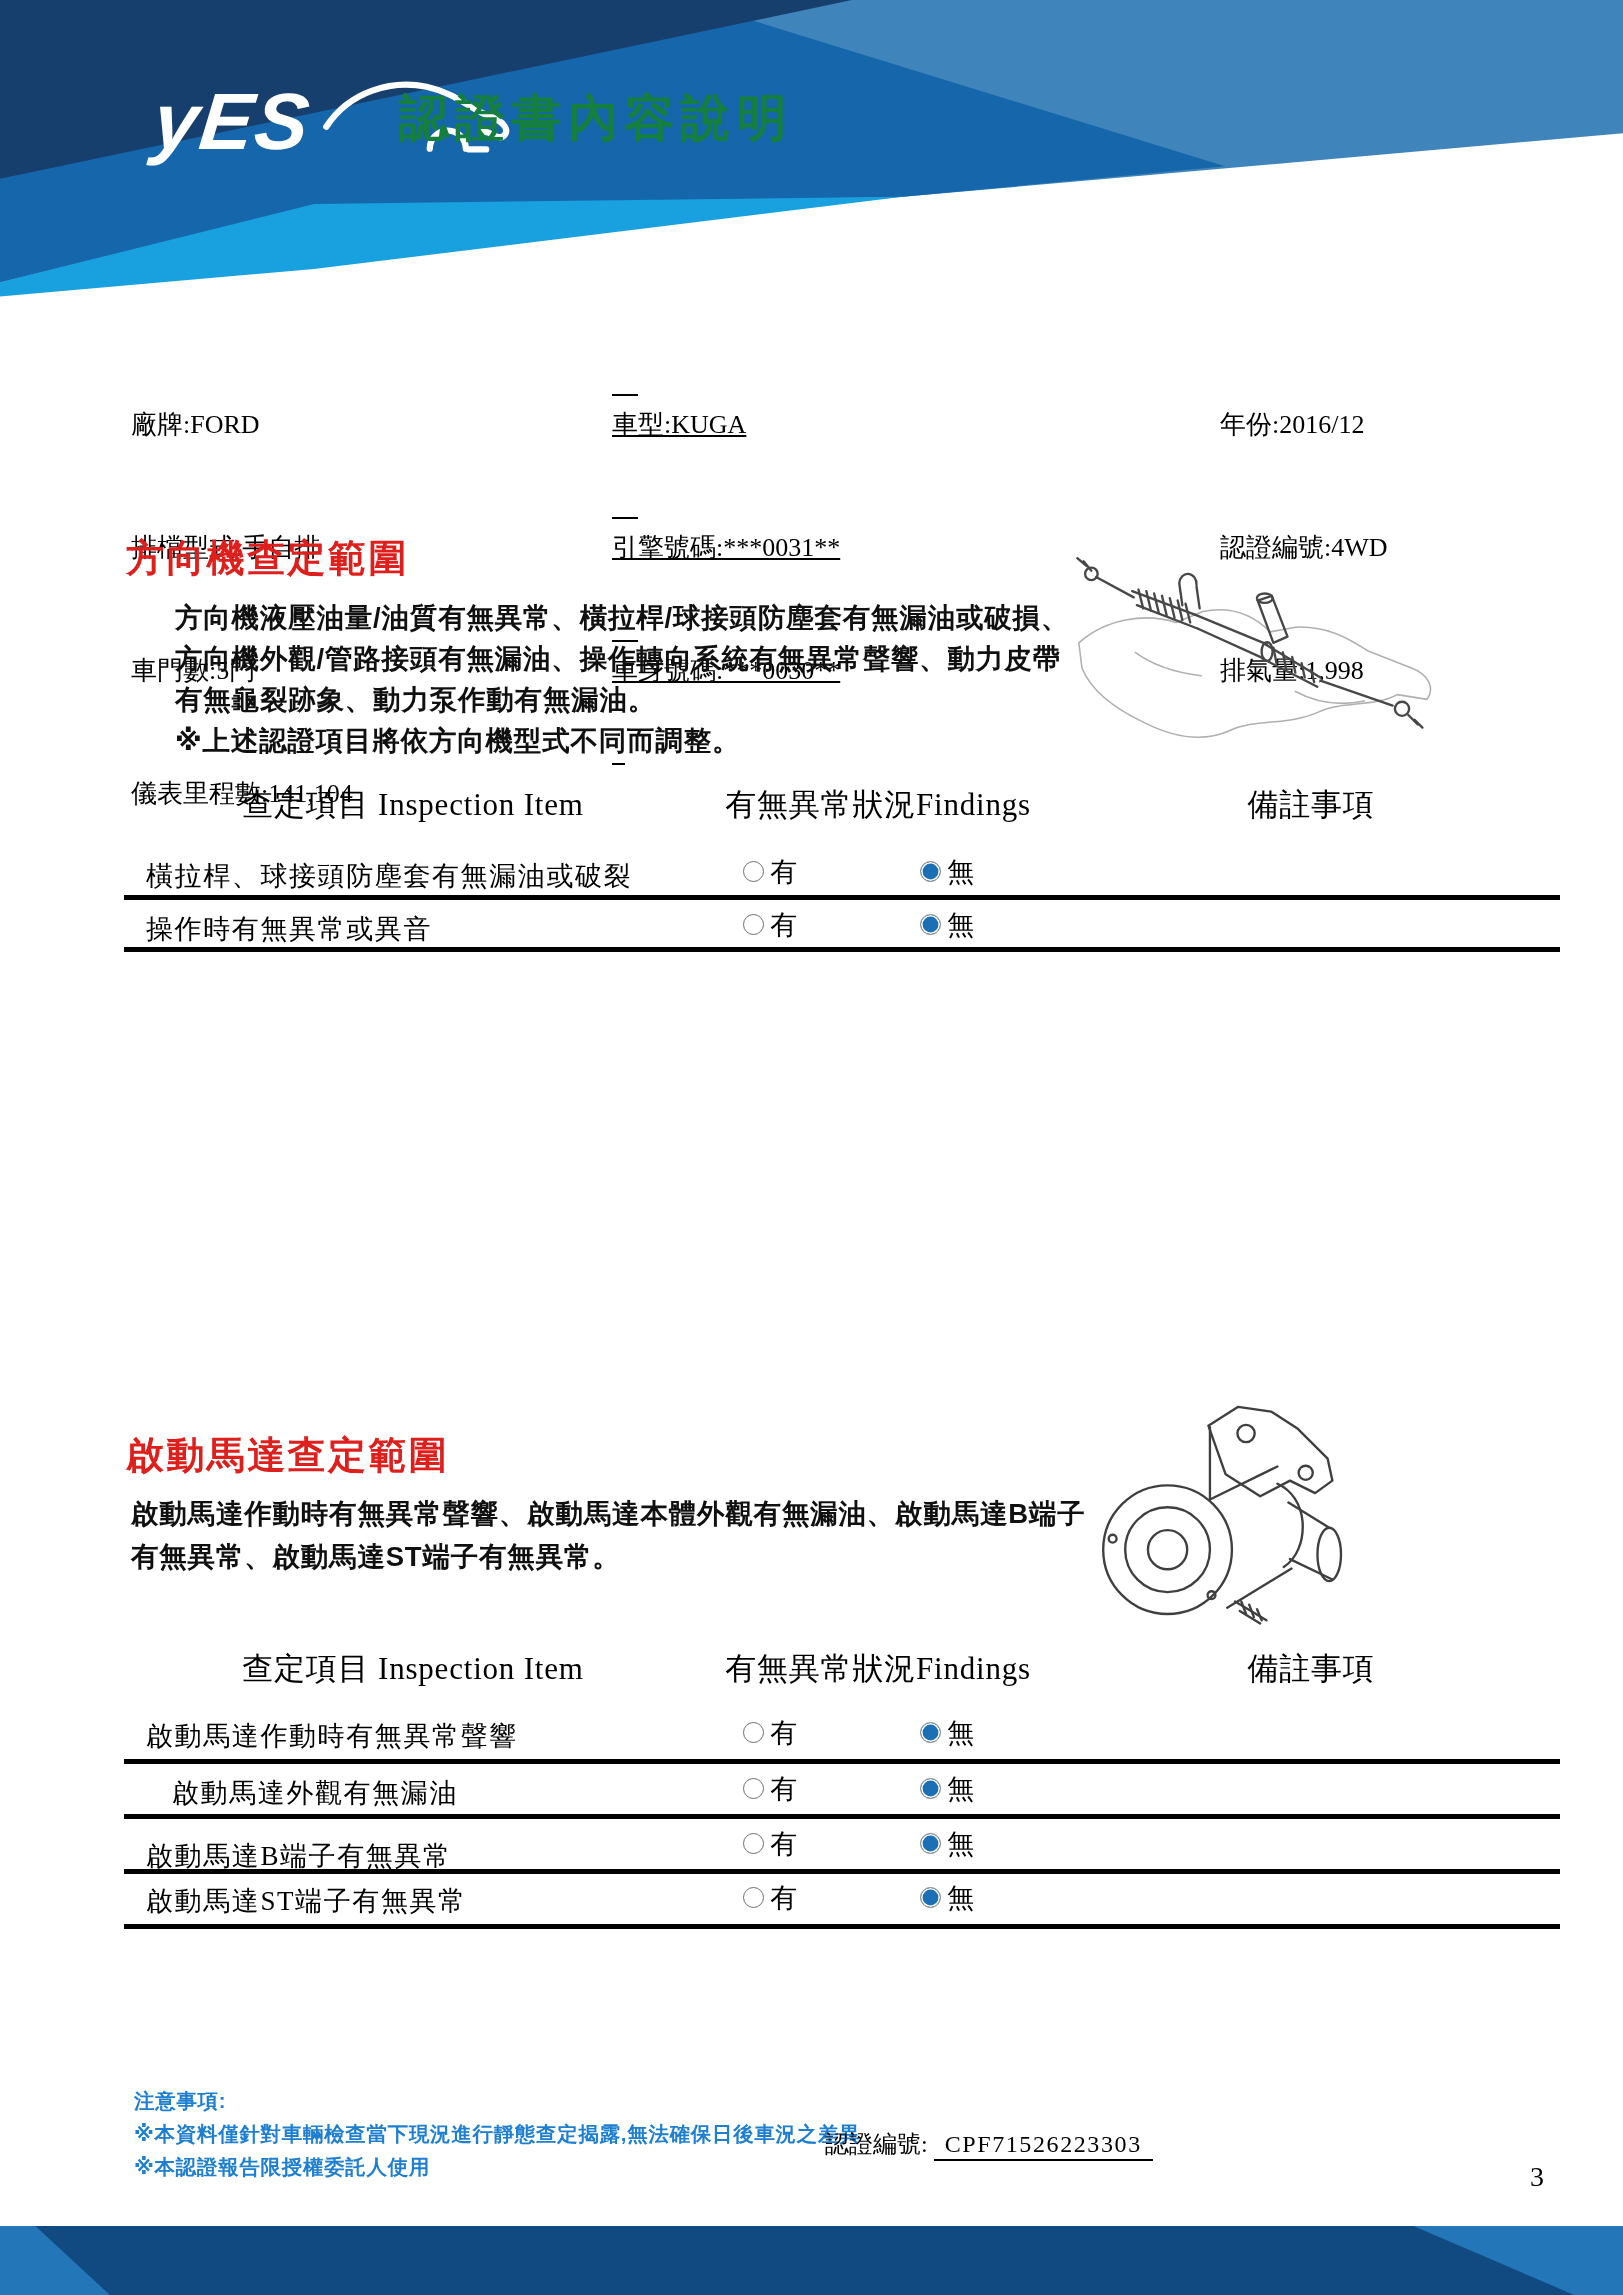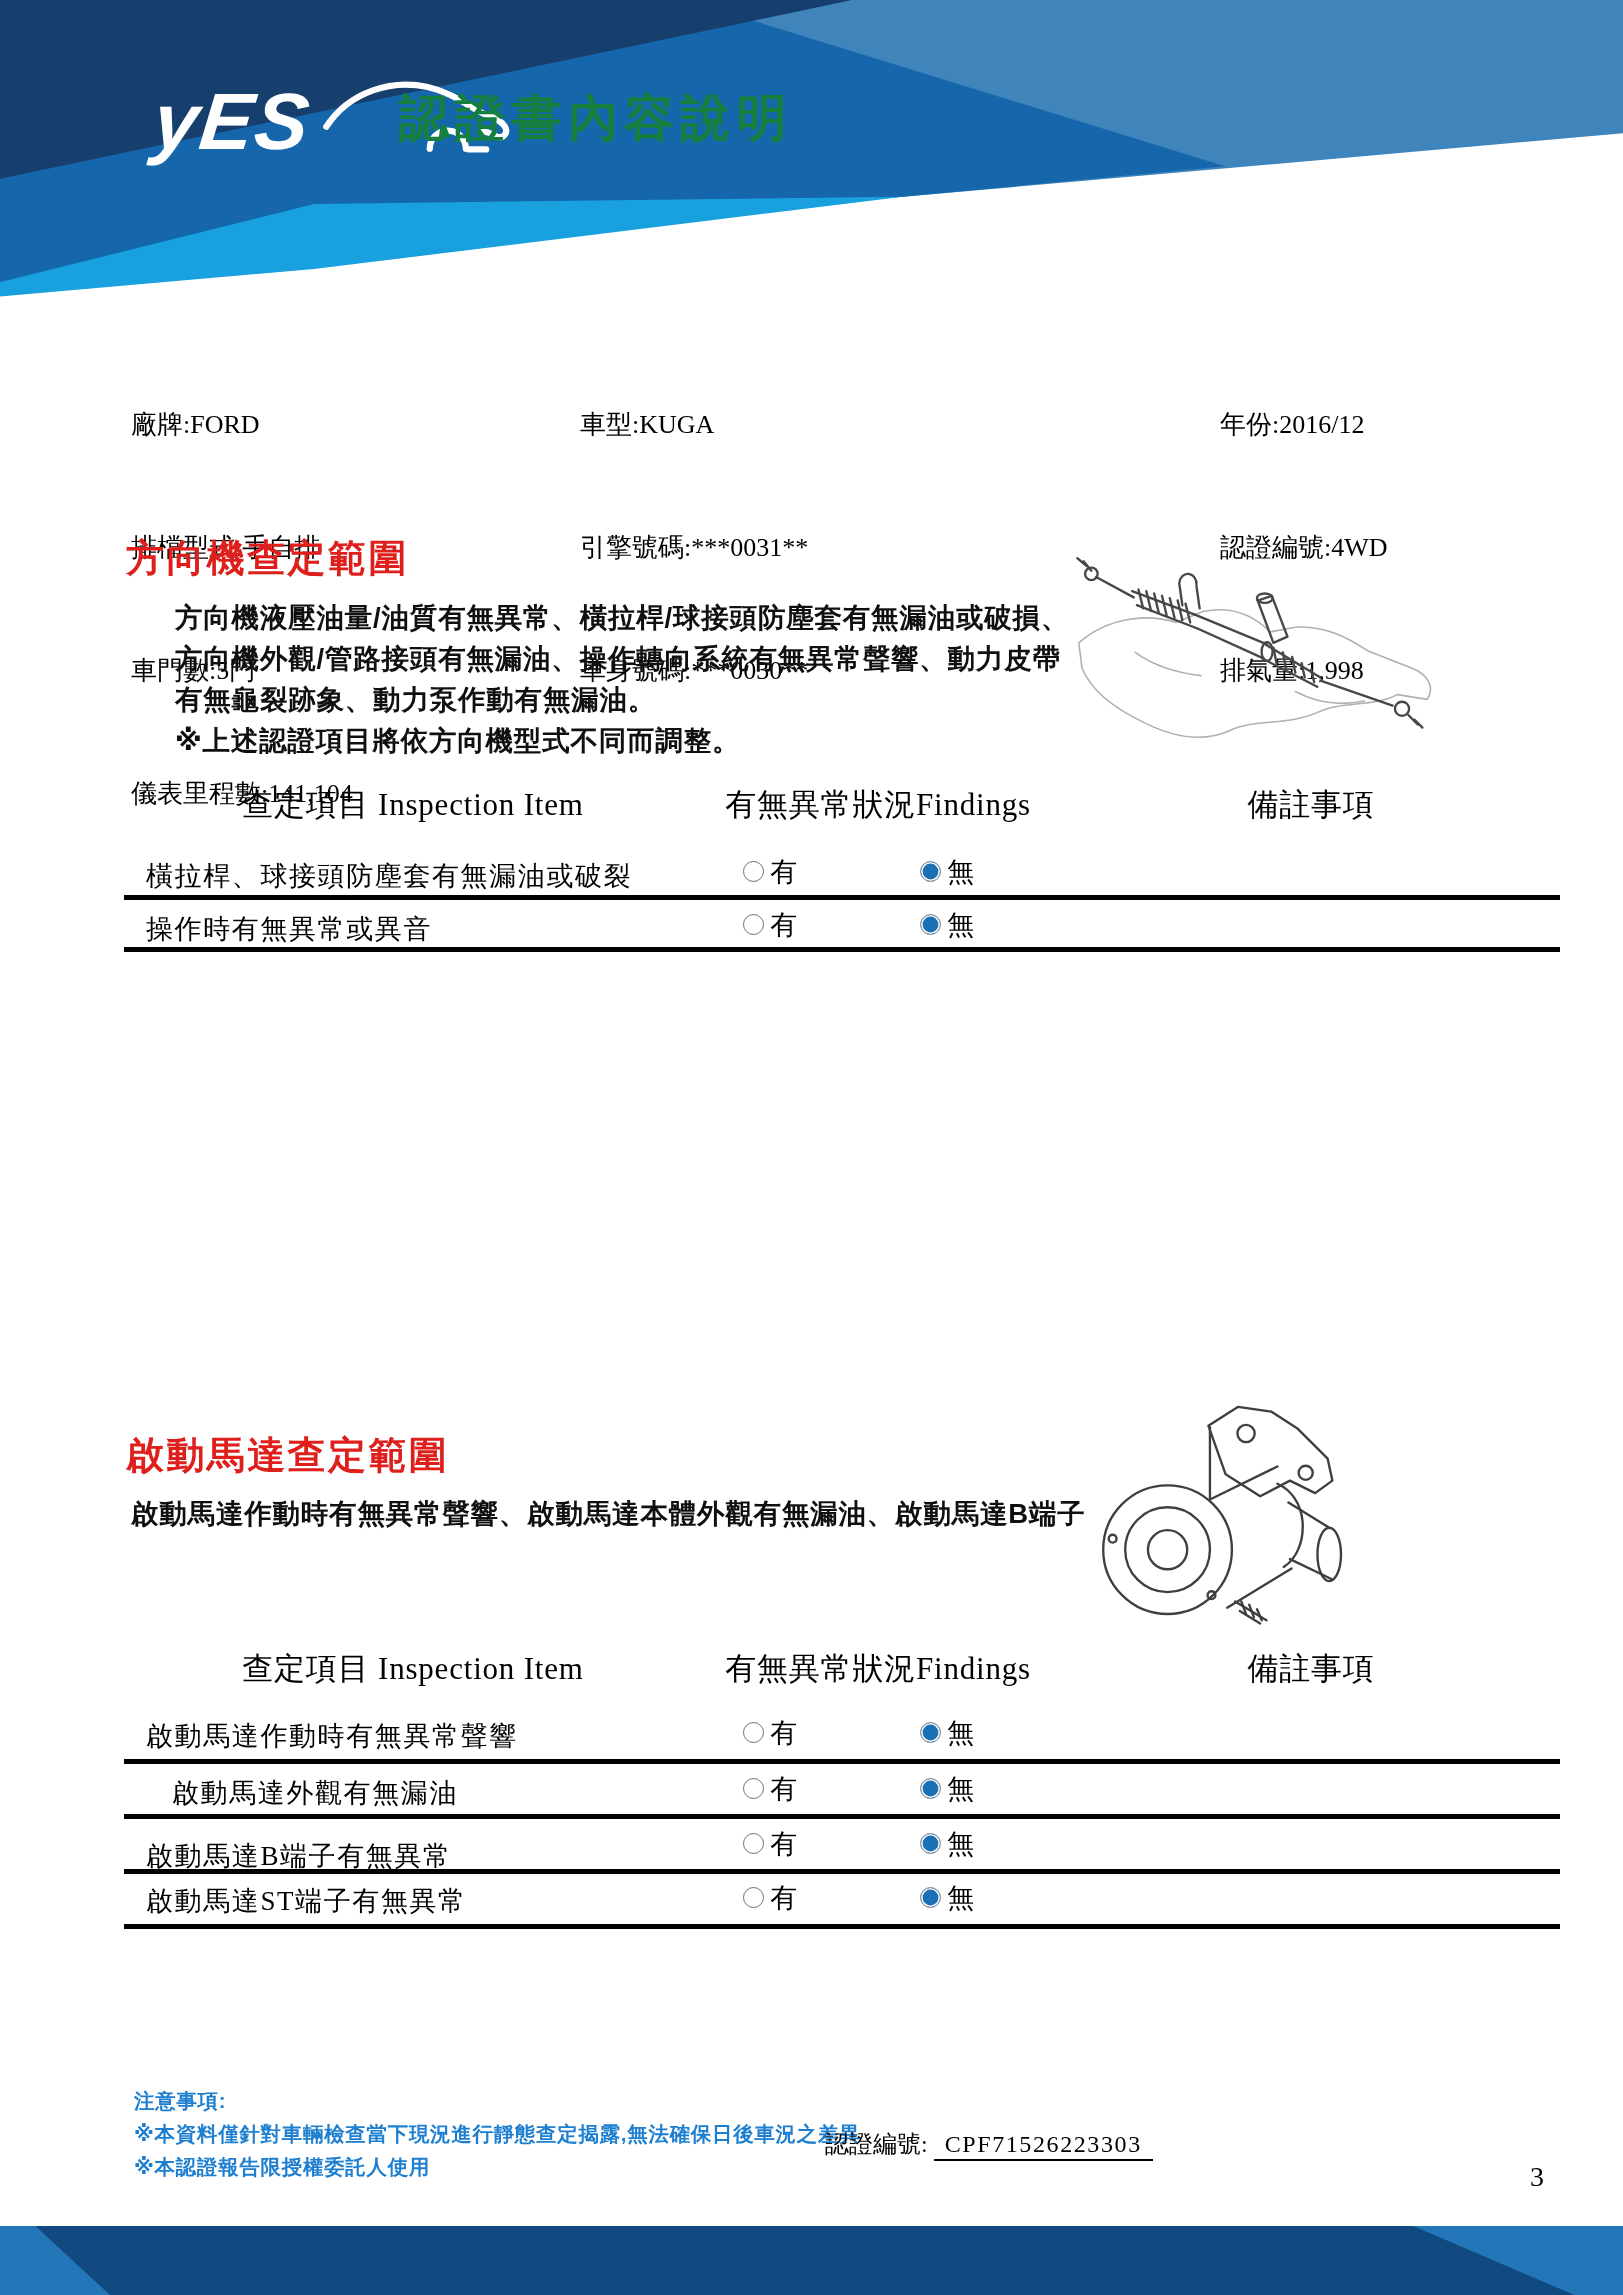--- a/index.html
+++ b/index.html
@@ -66,21 +66,21 @@
     </g>
   </svg>
   <div class="abs banner-title sans">認證書內容說明</div>
 
   <div class="abs info-col" style="left:131px;top:322px;">
     <div>廠牌:FORD</div>
     <div>排檔型式:手自排</div>
     <div>車門數:5門</div>
     <div>儀表里程數:141,104</div>
   </div>
-  <div class="abs info-col" style="left:580px;top:322px;">
+  <div class="abs info-col" style="left:612px;top:322px;text-decoration:underline;">
     <div>車型:KUGA</div>
     <div>引擎號碼:***0031**</div>
     <div>車身號碼:***0030**</div>
   </div>
   <div class="abs info-col" style="left:1220px;top:322px;">
     <div>年份:2016/12</div>
     <div>認證編號:4WD</div>
     <div>排氣量:1,998</div>
   </div>
 
@@ -139,20 +139,21 @@
   </div>
   <div class="abs opt" style="left:920px;top:909px;">
     <span class="radio selected"></span>
     <span class="olabel">無</span>
   </div>
   <div class="abs hline" style="top:947px;"></div>
 
   <div class="abs sec-title sans" style="left:126px;top:1436px;">啟動馬達查定範圍</div>
   <div class="abs sec-desc sans" style="left:131px;top:1492px;line-height:43px;">
     <div>啟動馬達作動時有無異常聲響、啟動馬達本體外觀有無漏油、啟動馬達B端子</div>
+    <div>有無異常、啟動馬達ST端子有無異常。</div>
   </div>
 
   <svg class="abs illus" style="left:1092px;top:1399px;" width="261" height="237" viewBox="0 0 332 302">
     <g fill="none" stroke="#3f3f3f" stroke-width="3">
       <path d="M148,34 L186,10 L228,16 L262,38 L300,76 L306,104 L284,120 L252,104 L214,124 L170,96 Z"></path>
       <circle cx="196" cy="44" r="11"></circle>
       <circle cx="272" cy="94" r="9"></circle>
       <path d="M150,36 L150,128"></path>
       <circle cx="96" cy="192" r="82"></circle>
       <circle cx="96" cy="192" r="54"></circle>

